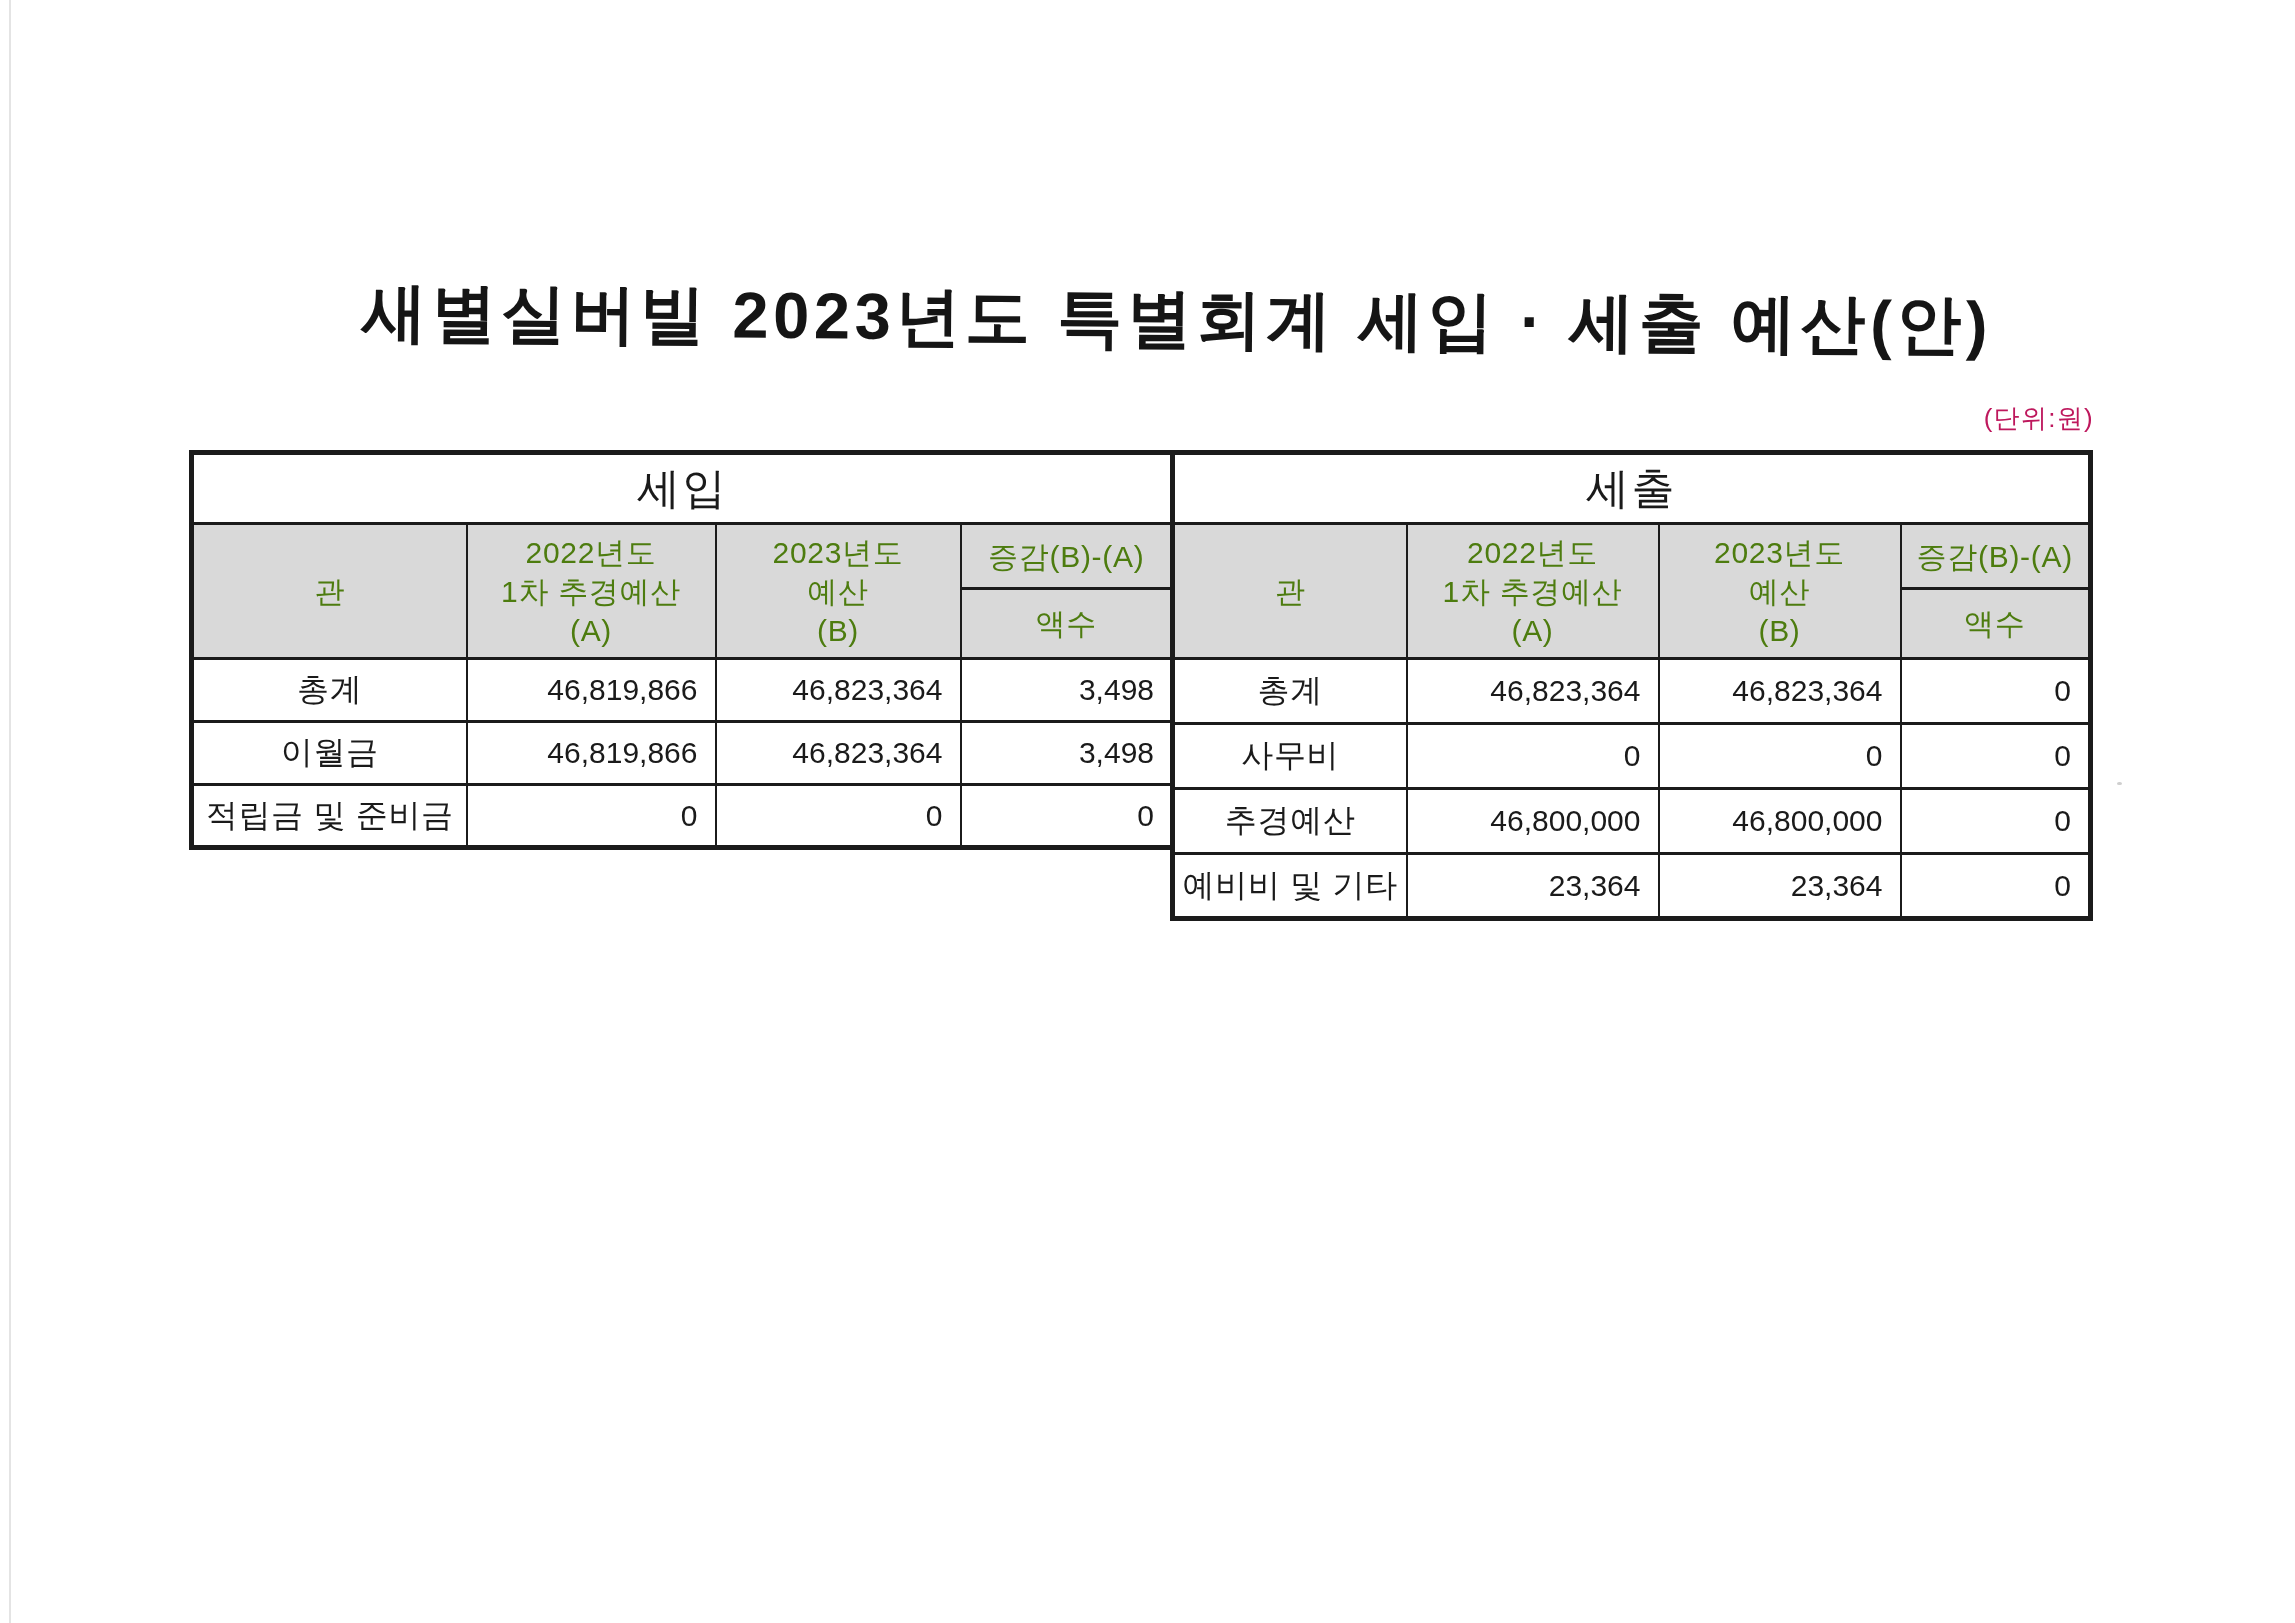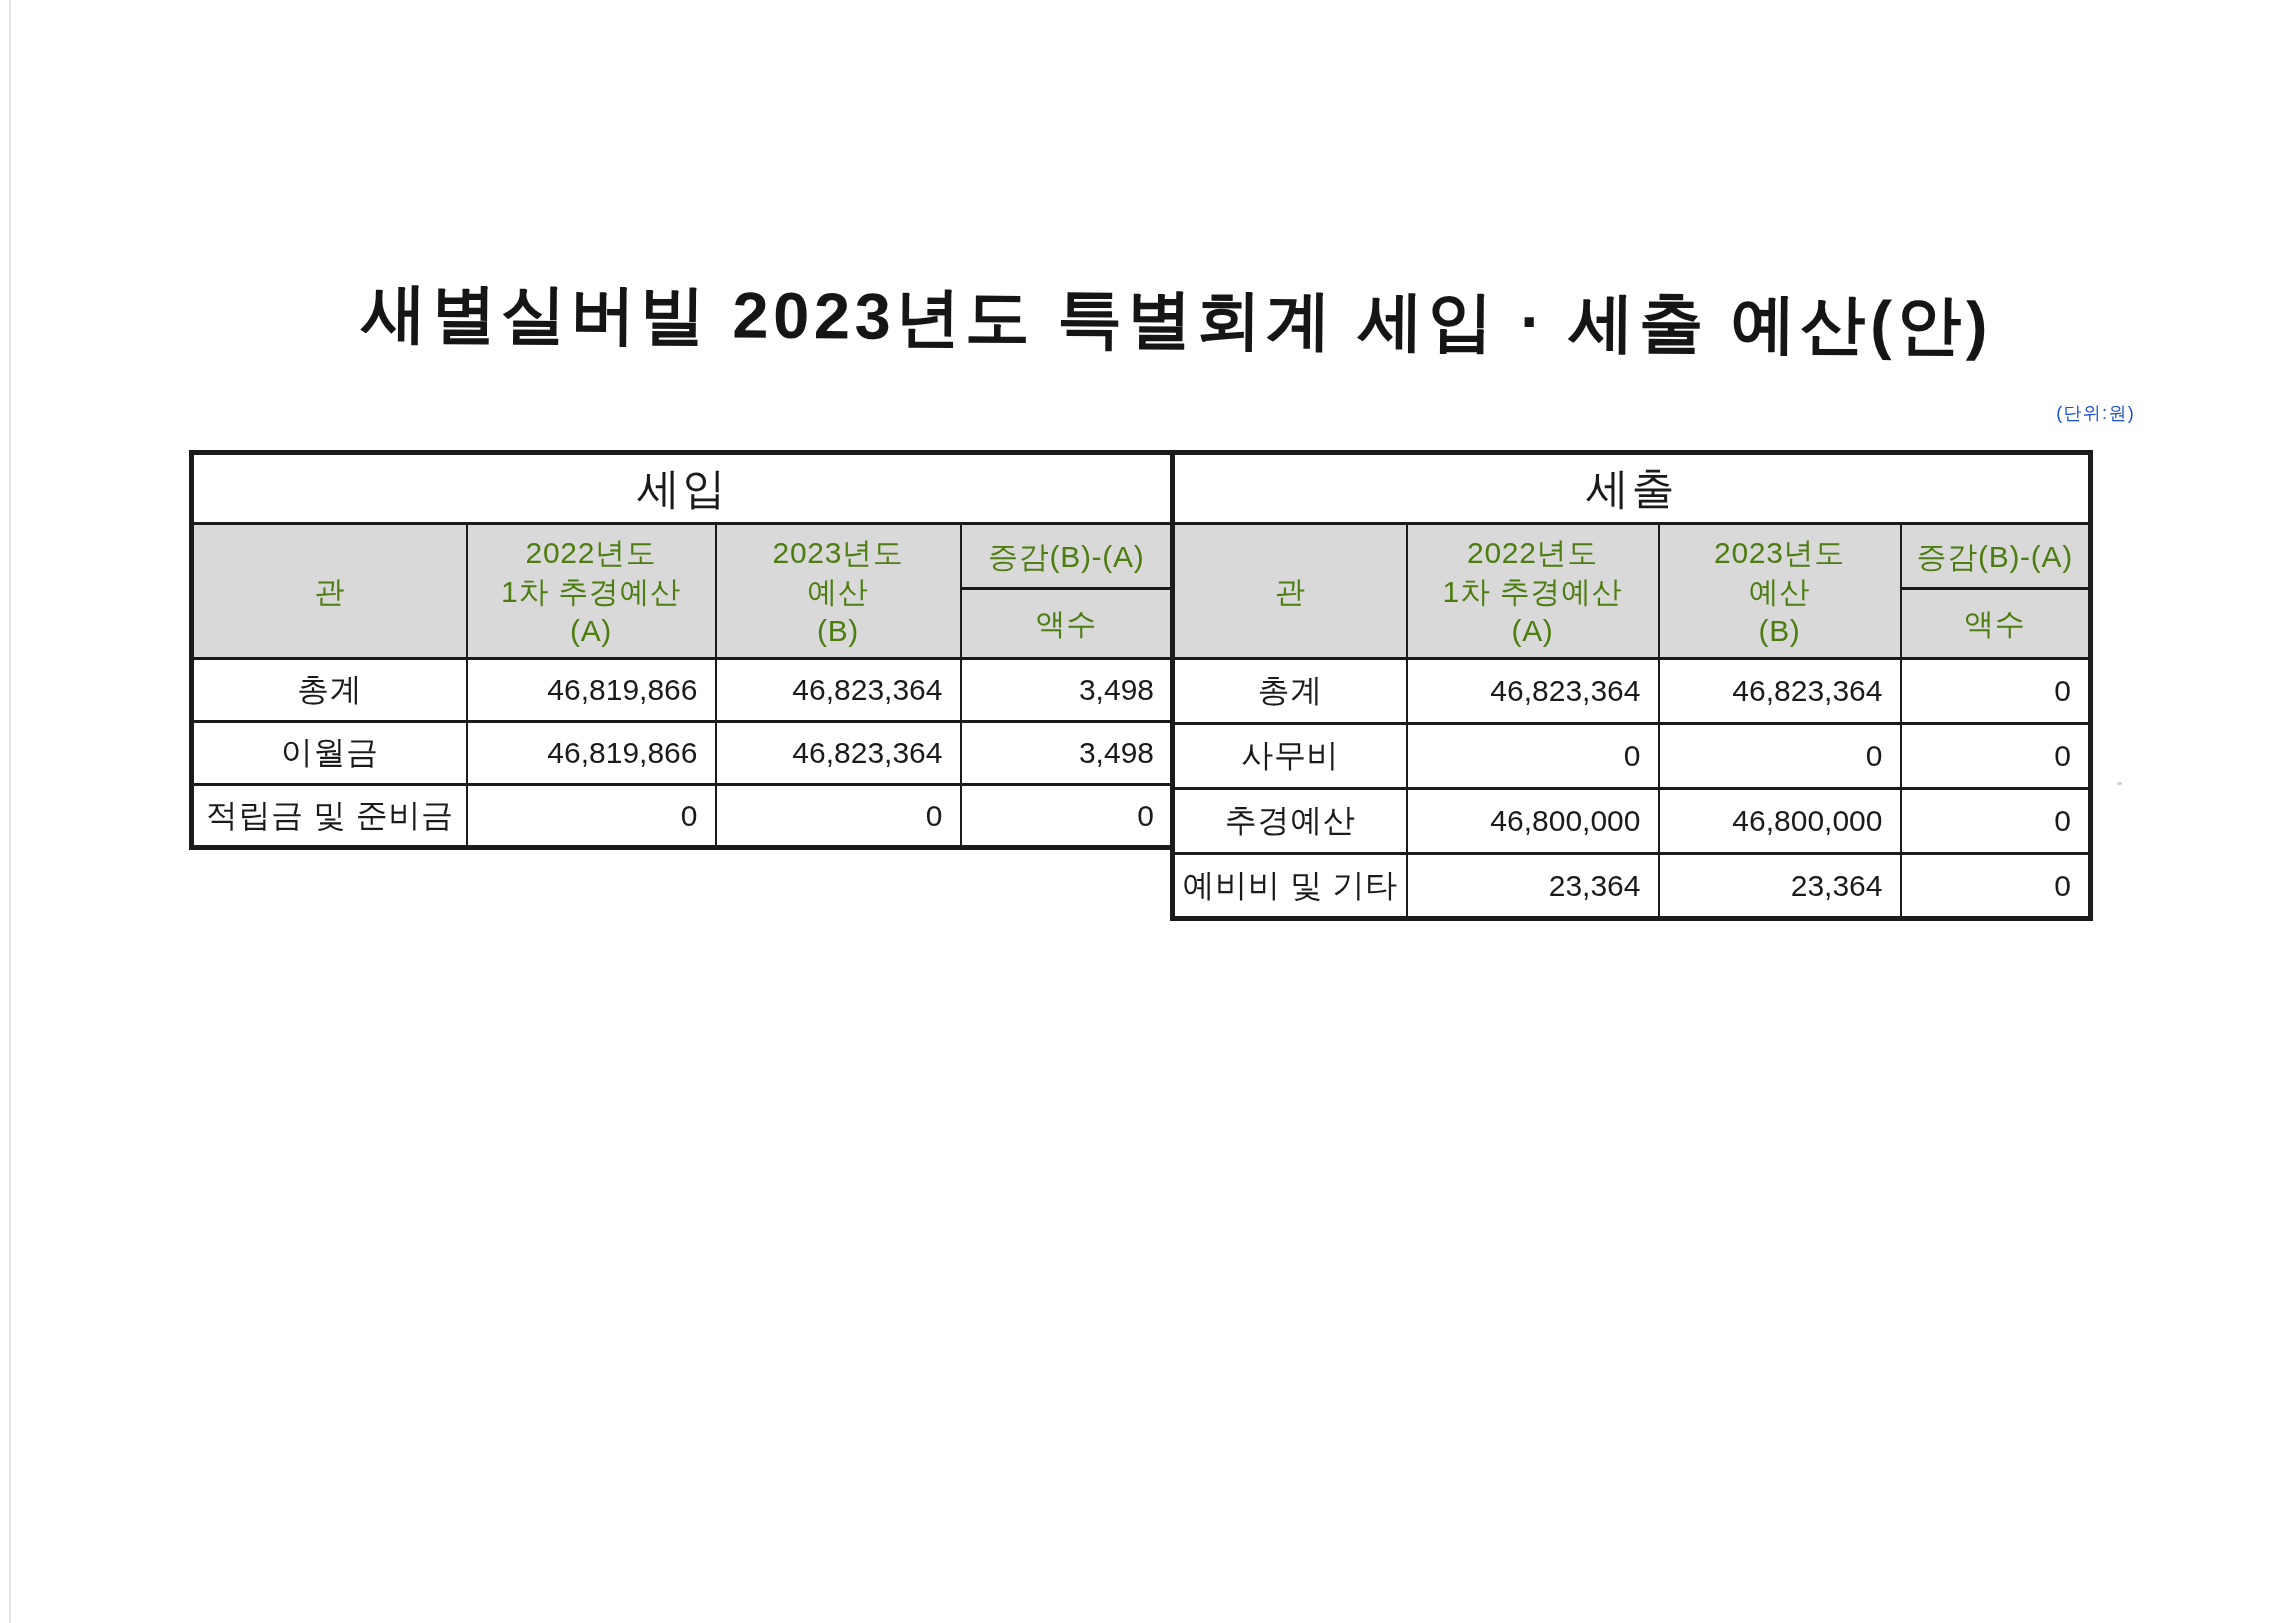--- a/index.html
+++ b/index.html
@@ -43,27 +43,27 @@
     text-align: center;
     font-size: 65px;
     font-weight: bold;
     letter-spacing: 4.6px;
     color: #151515;
     transform: translateX(29.5px) rotate(0.45deg);
     white-space: nowrap;
   }
   .unit-label {
     position: absolute;
-    left: 1998px;
+    left: 1957px;
     top: 401px;
     width: 137px;
     text-align: right;
-    font-size: 18px;
+    font-size: 26px;
     letter-spacing: 1.3px;
-    color: #1d4ed8;
+    color: #be185d;
     white-space: nowrap;
   }
   table.budget {
     position: absolute;
     top: 450px;
     border-collapse: collapse;
     table-layout: fixed;
     background: #ffffff;
     border: 5.2px solid #1b1b1b;
     padding-left: 38px;

